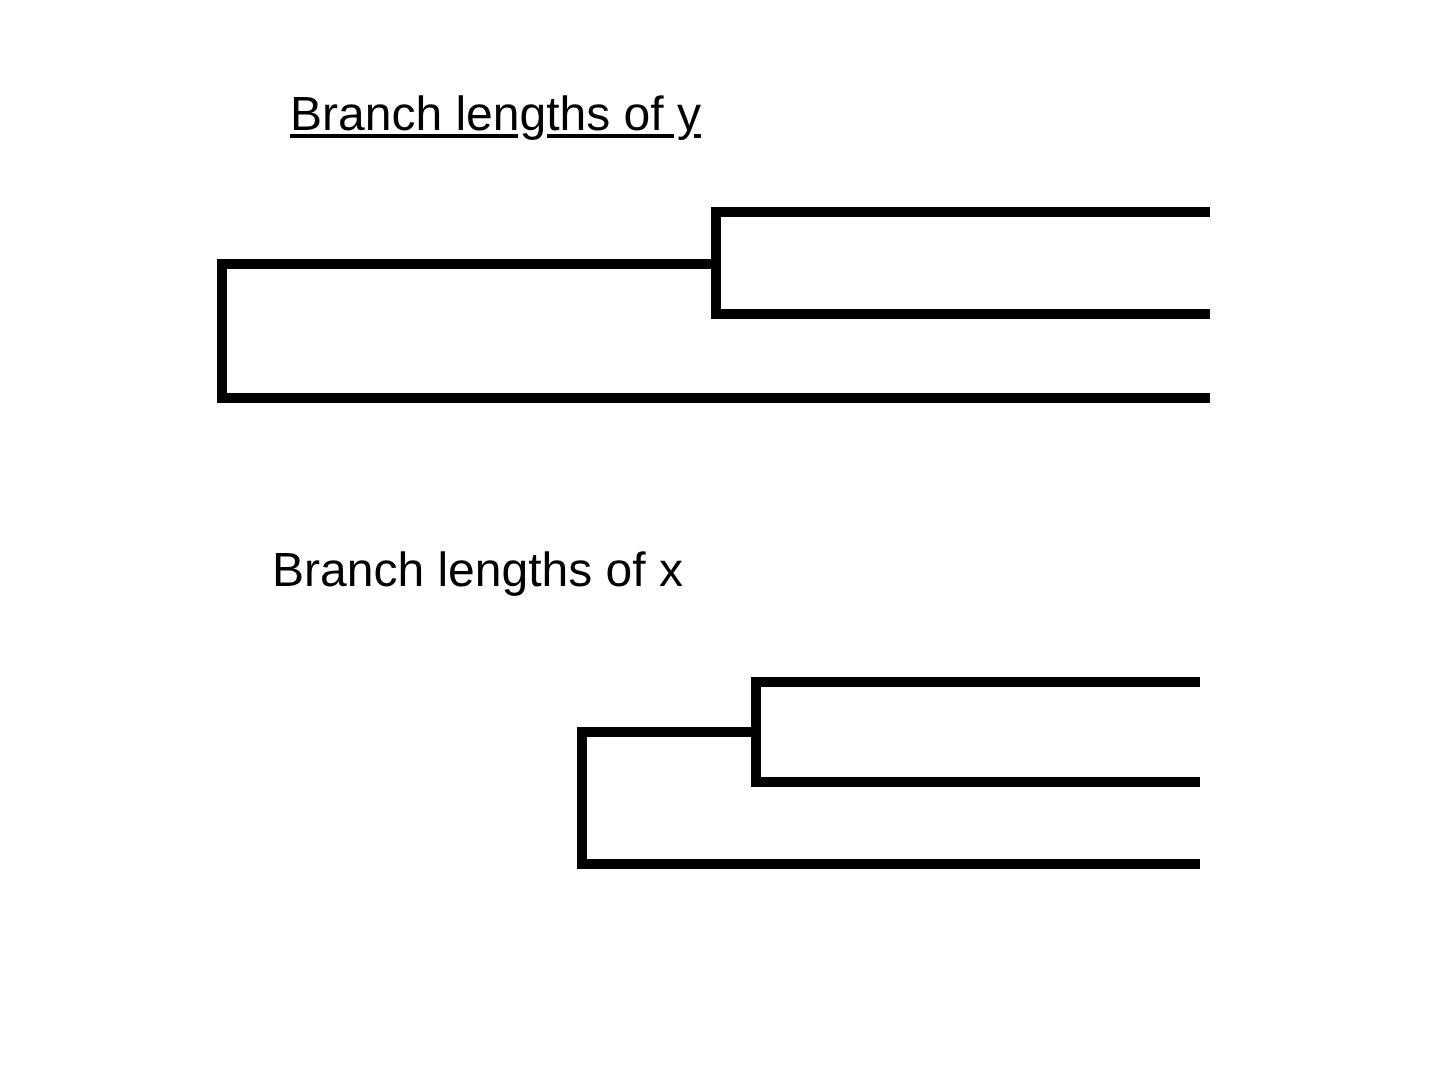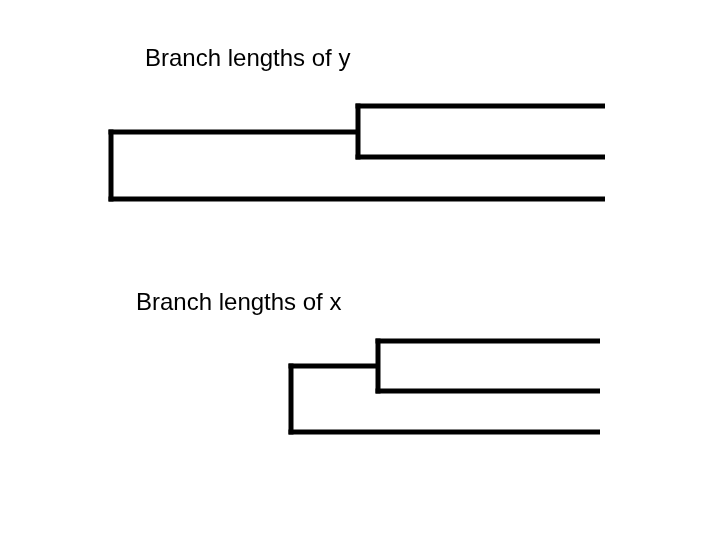--- a/index.html
+++ b/index.html
@@ -30,22 +30,22 @@
   .panel-title {
     position: absolute;
     font-family: "Liberation Sans", sans-serif;
     font-size: 24px;
     font-weight: 400;
     line-height: 28px;
     letter-spacing: 0px;
     color: #000000;
     white-space: nowrap;
   }
-  #title-y { left: 145px; top: 44px; }
-  #title-x { left: 136px; top: 272px; margin-top: 16px; }
+  #title-y { left: 145px; top: 44px; text-decoration: underline; }
+  #title-x { left: 136px; top: 272px; }
 
   .tree-svg {
     position: absolute;
     left: 0;
     top: 0;
     display: block;
   }
   .branch {
     stroke: #000000;
     stroke-width: 5;

